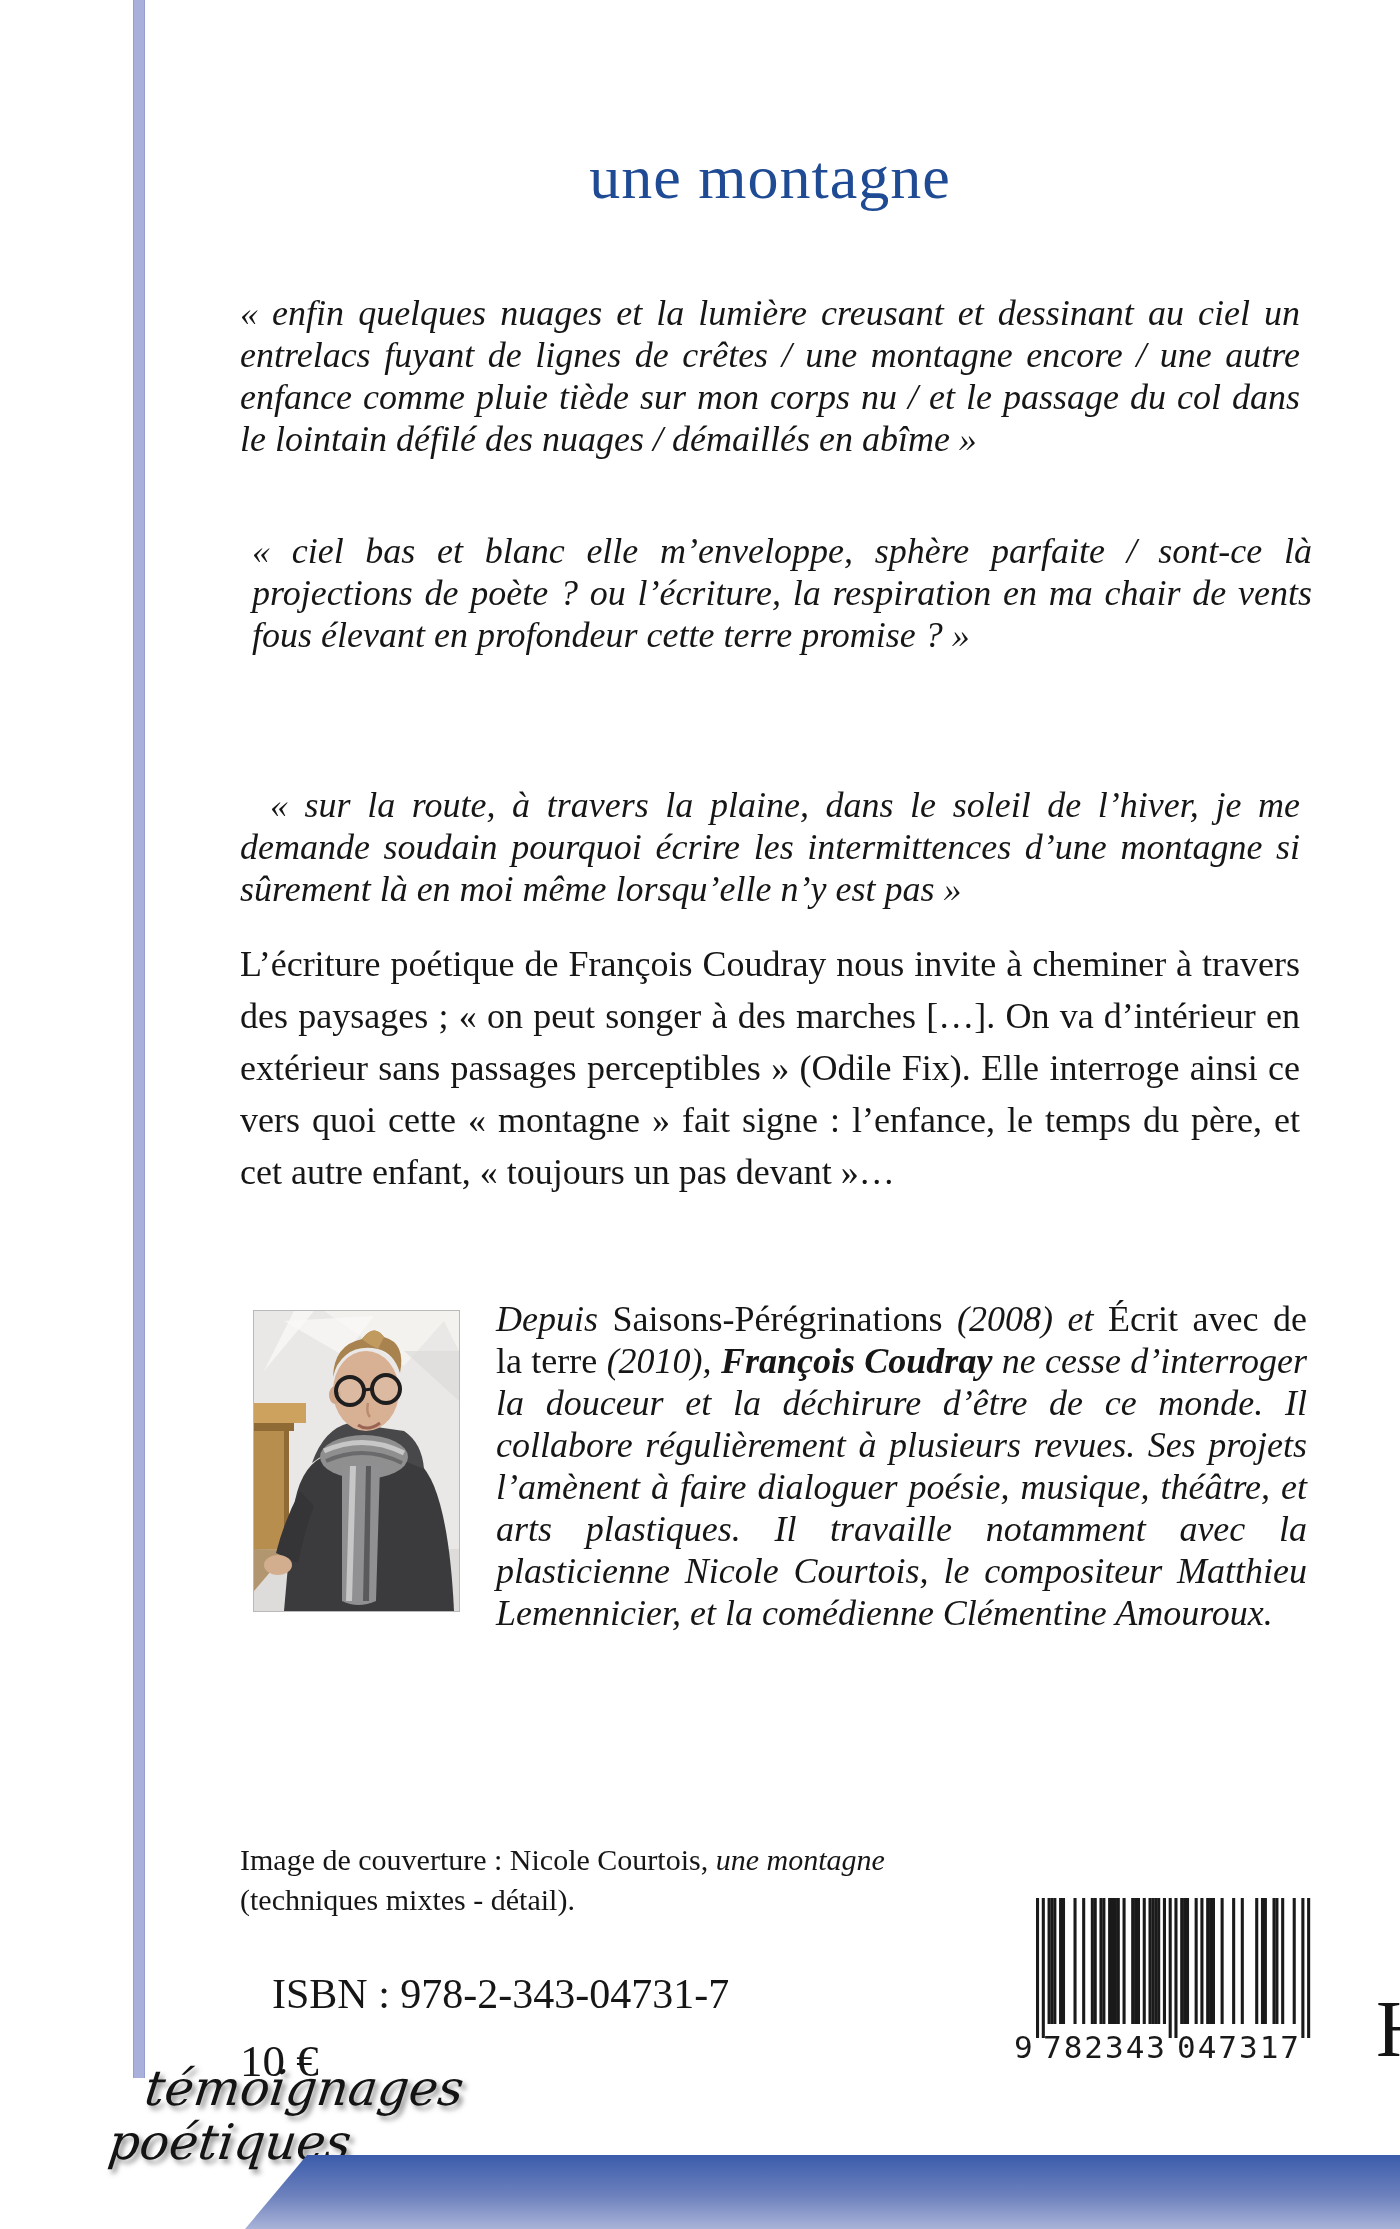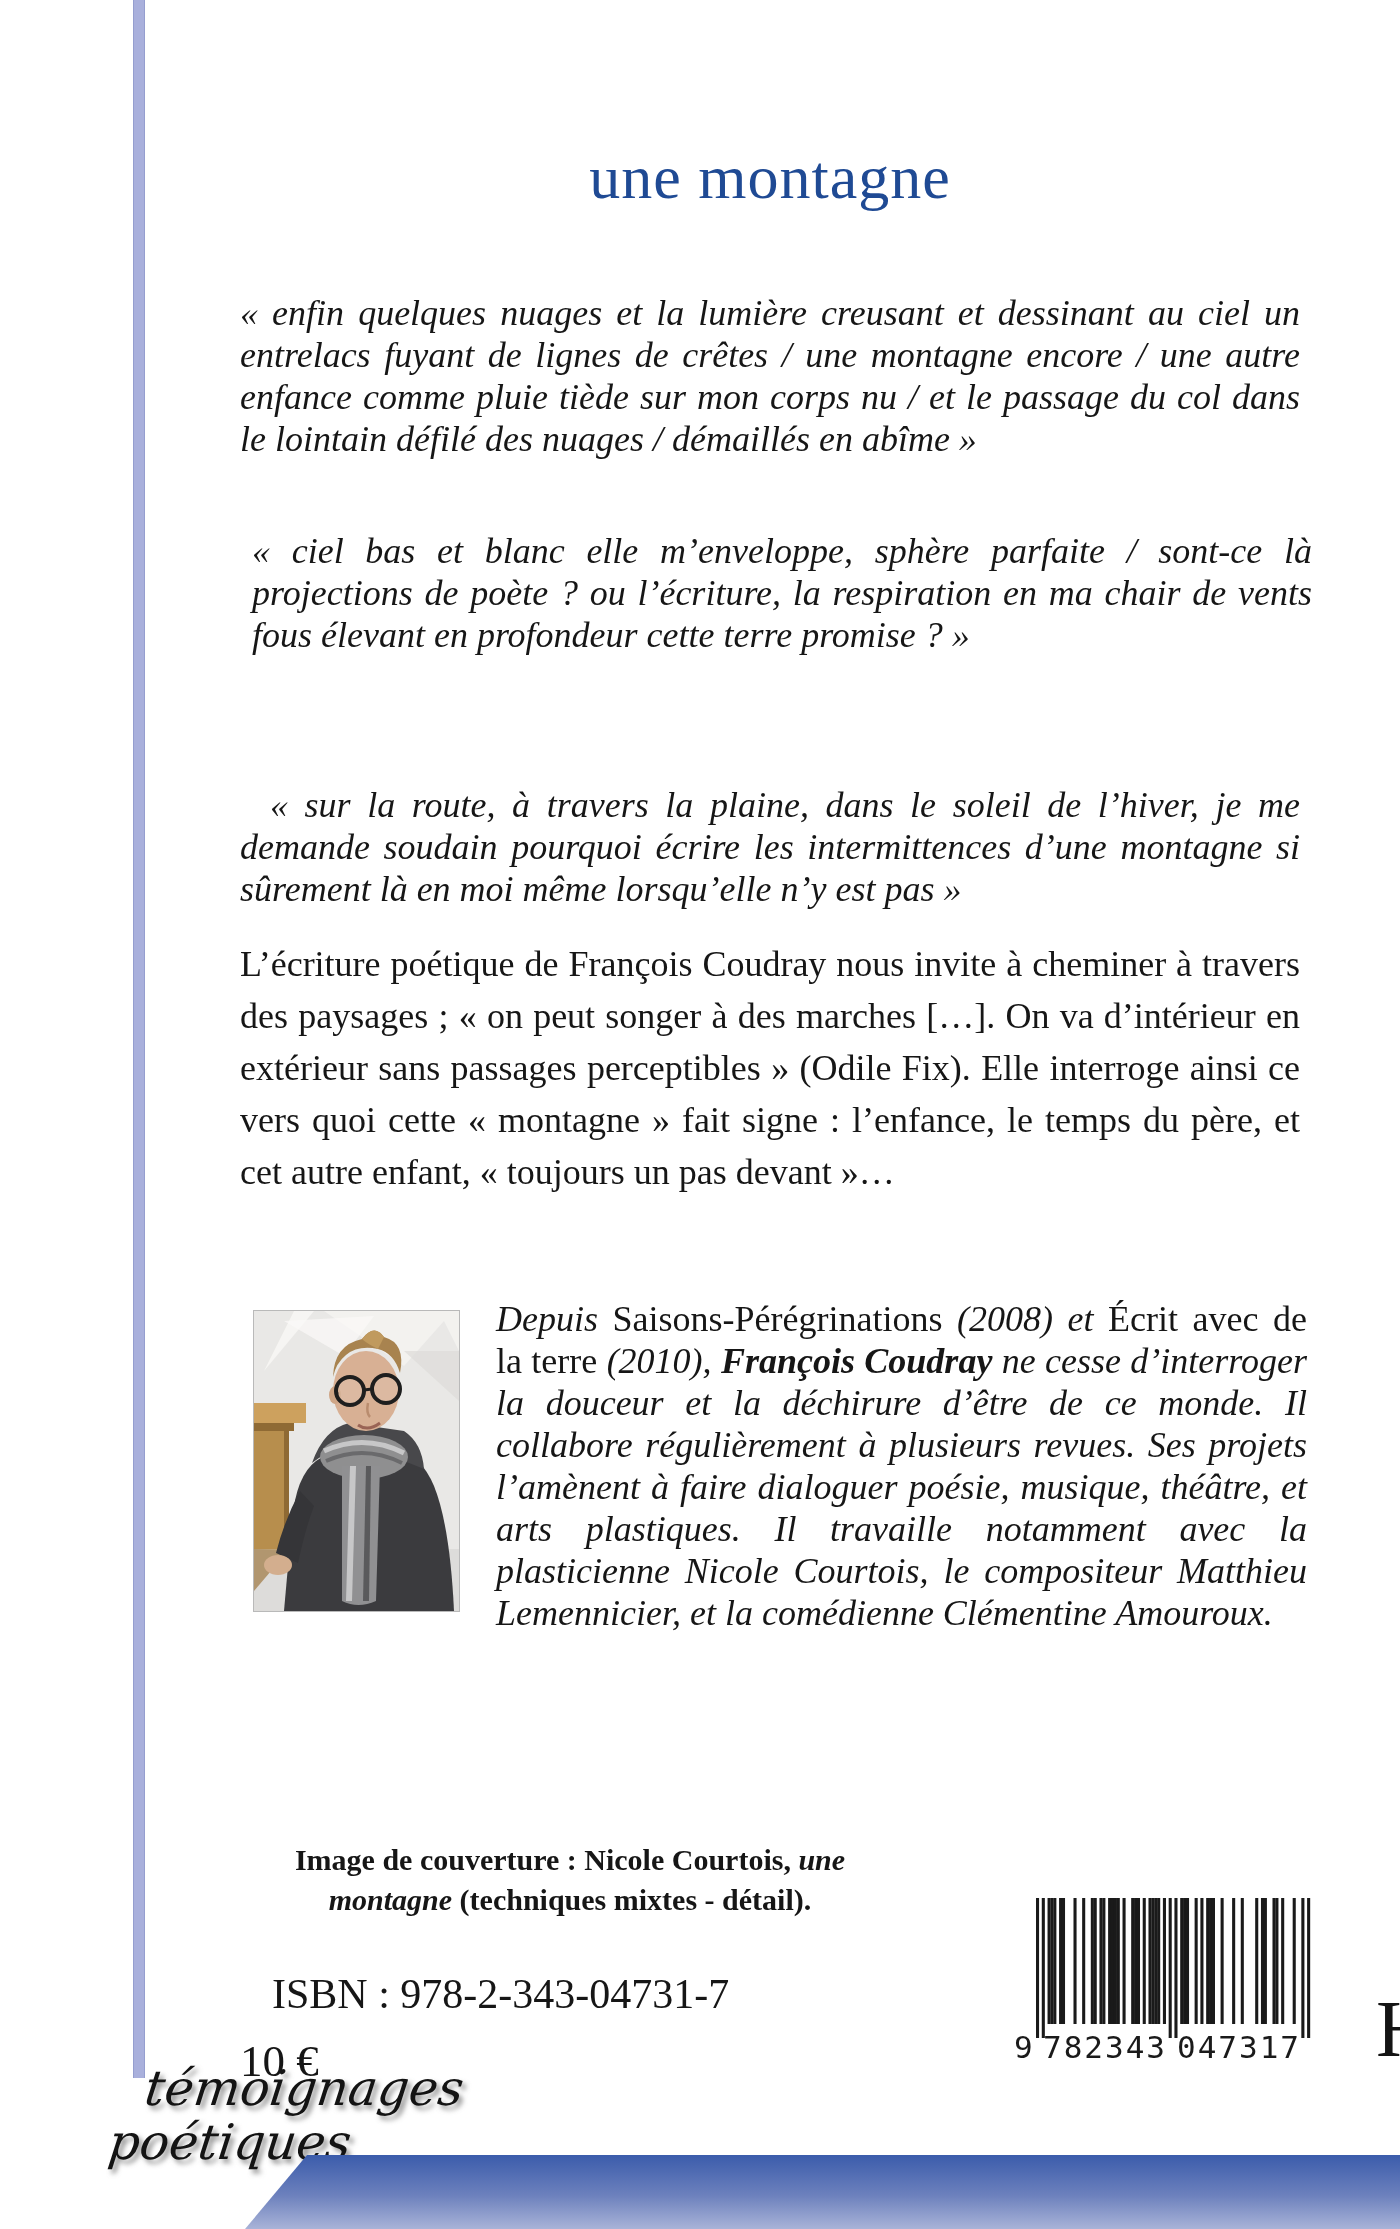--- a/index.html
+++ b/index.html
@@ -57,22 +57,21 @@
     border: 1px solid #b9b9b9;
     background: #e9e8e6;
   }
   .seg-roman { font-style: normal; }
   .seg-italic { font-style: italic; }
   .seg-bold-italic { font-style: italic; font-weight: bold; }
 
   .credits {
     left: 240px; top: 1840px; width: 660px;
     font-size: 30px; line-height: 40px;
-    text-align: center;
-    font-weight: bold;
+    text-align: left;
   }
   .isbn  { left: 240px; top: 1970px; font-size: 42px; margin-left: 32px; }
   .price { left: 240px; top: 2022px; font-size: 45px; margin-top: 13px; }
 
   
   .barcode { left: 1006px; top: 1892px; }
   .barcode rect { fill: #1a1a1a; }
   .barcode text {
     font-family: "DejaVu Sans Mono", monospace;
     font-size: 31px;

